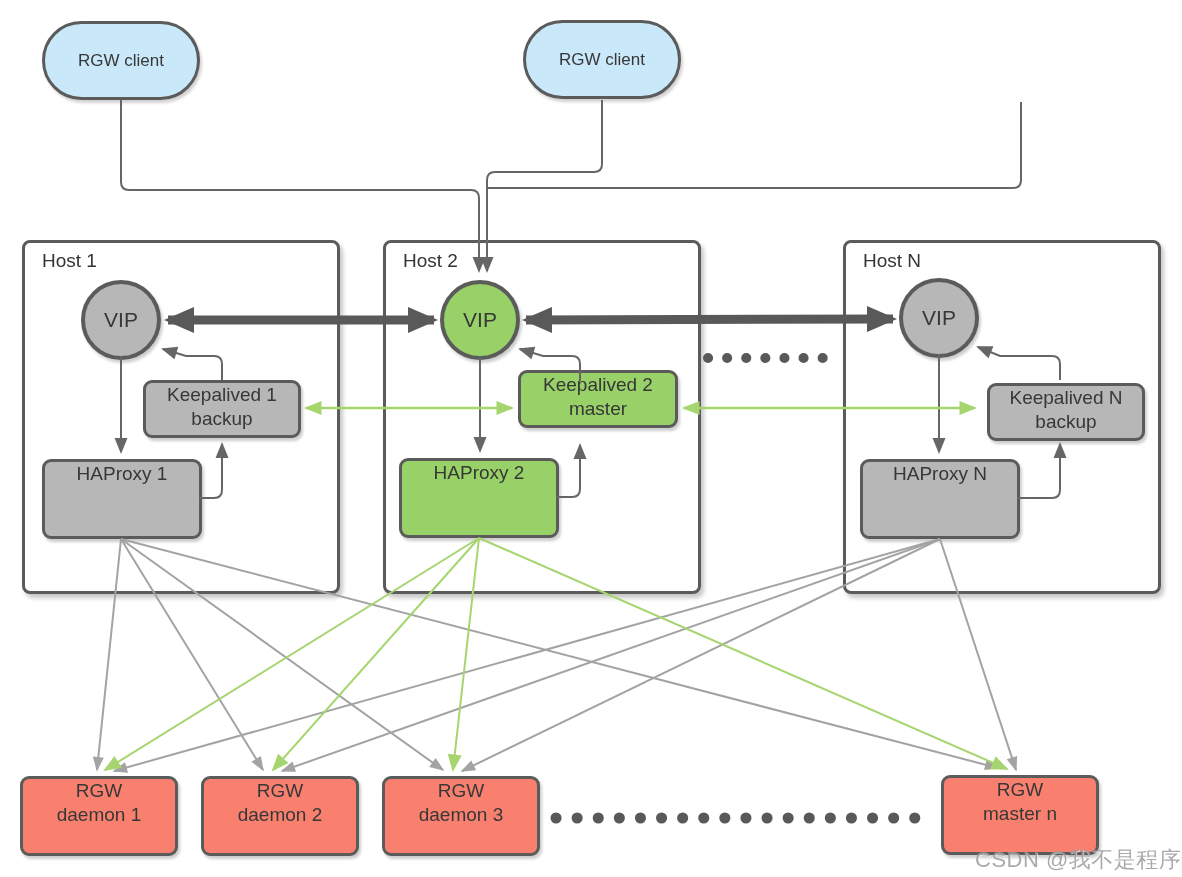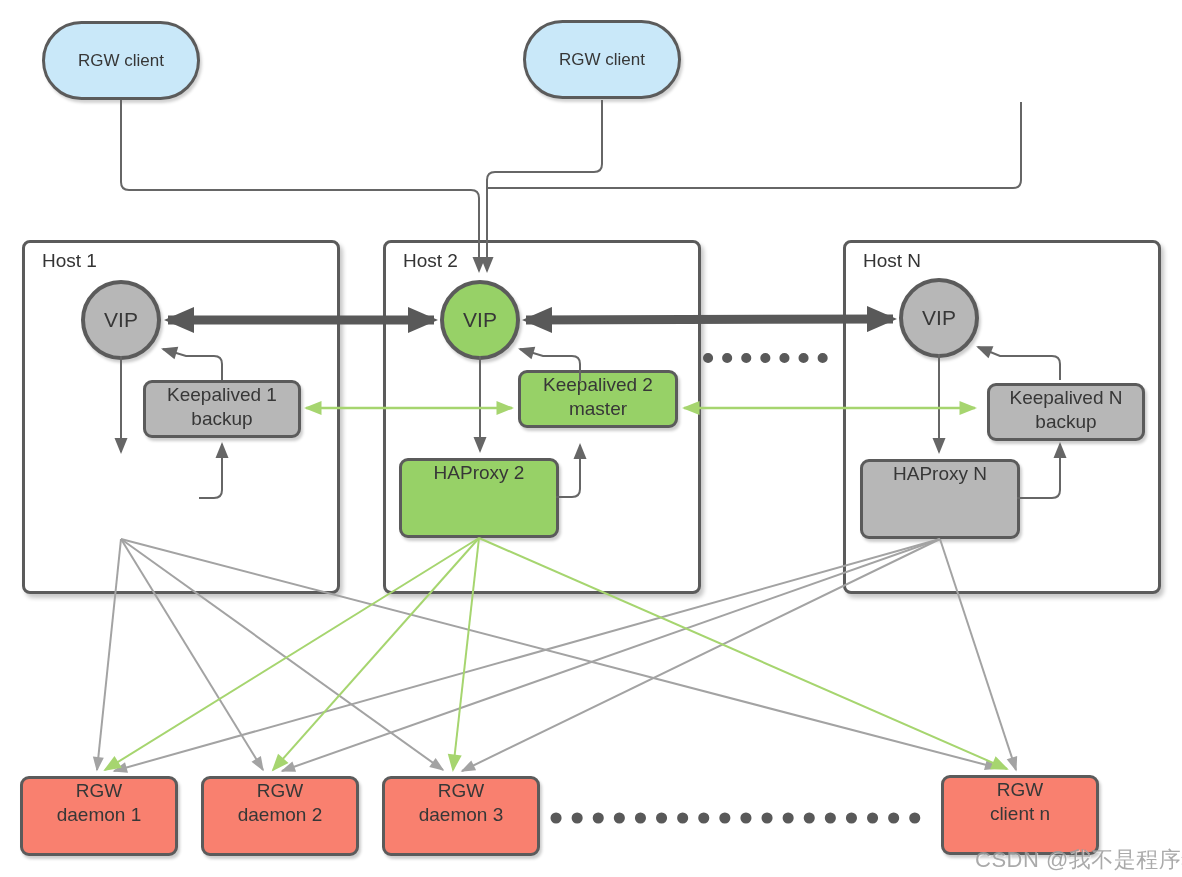--- a/index.html
+++ b/index.html
@@ -122,20 +122,23 @@
   </div>
   <div class="node keep keep-2 green">
     <span>Keepalived 2</span>
     <span>master</span>
   </div>
   <div class="node keep keep-3 gray">
     <span>Keepalived N</span>
     <span>backup</span>
   </div>
 
+  <div class="node hap hap-1 gray">
+    <span>HAProxy 1</span>
+  </div>
   <div class="node hap hap-2 green">
     <span>HAProxy 2</span>
   </div>
   <div class="node hap hap-3 gray">
     <span>HAProxy N</span>
   </div>
 
   <div class="node daemon daemon-1">
     <span>RGW</span>
     <span>daemon 1</span>
@@ -143,21 +146,21 @@
   <div class="node daemon daemon-2">
     <span>RGW</span>
     <span>daemon 2</span>
   </div>
   <div class="node daemon daemon-3">
     <span>RGW</span>
     <span>daemon 3</span>
   </div>
   <div class="node daemon daemon-4">
     <span>RGW</span>
-    <span>client n</span>
+    <span>master n</span>
   </div>
 
   <svg class="overlay" viewBox="0 0 1182 877">
     <defs>
       <marker id="mk-dark" markerUnits="userSpaceOnUse" markerWidth="18" markerHeight="14" refX="15" refY="7" orient="auto-start-reverse">
         <path class="mkp-dark" d="M1,0.5 L17,7 L1,13.5 Z"></path>
       </marker>
       <marker id="mk-thick" markerUnits="userSpaceOnUse" markerWidth="30" markerHeight="26" refX="26" refY="13" orient="auto-start-reverse">
         <path class="mkp-thick" d="M0,0 L30,13 L0,26 Z"></path>
       </marker>

